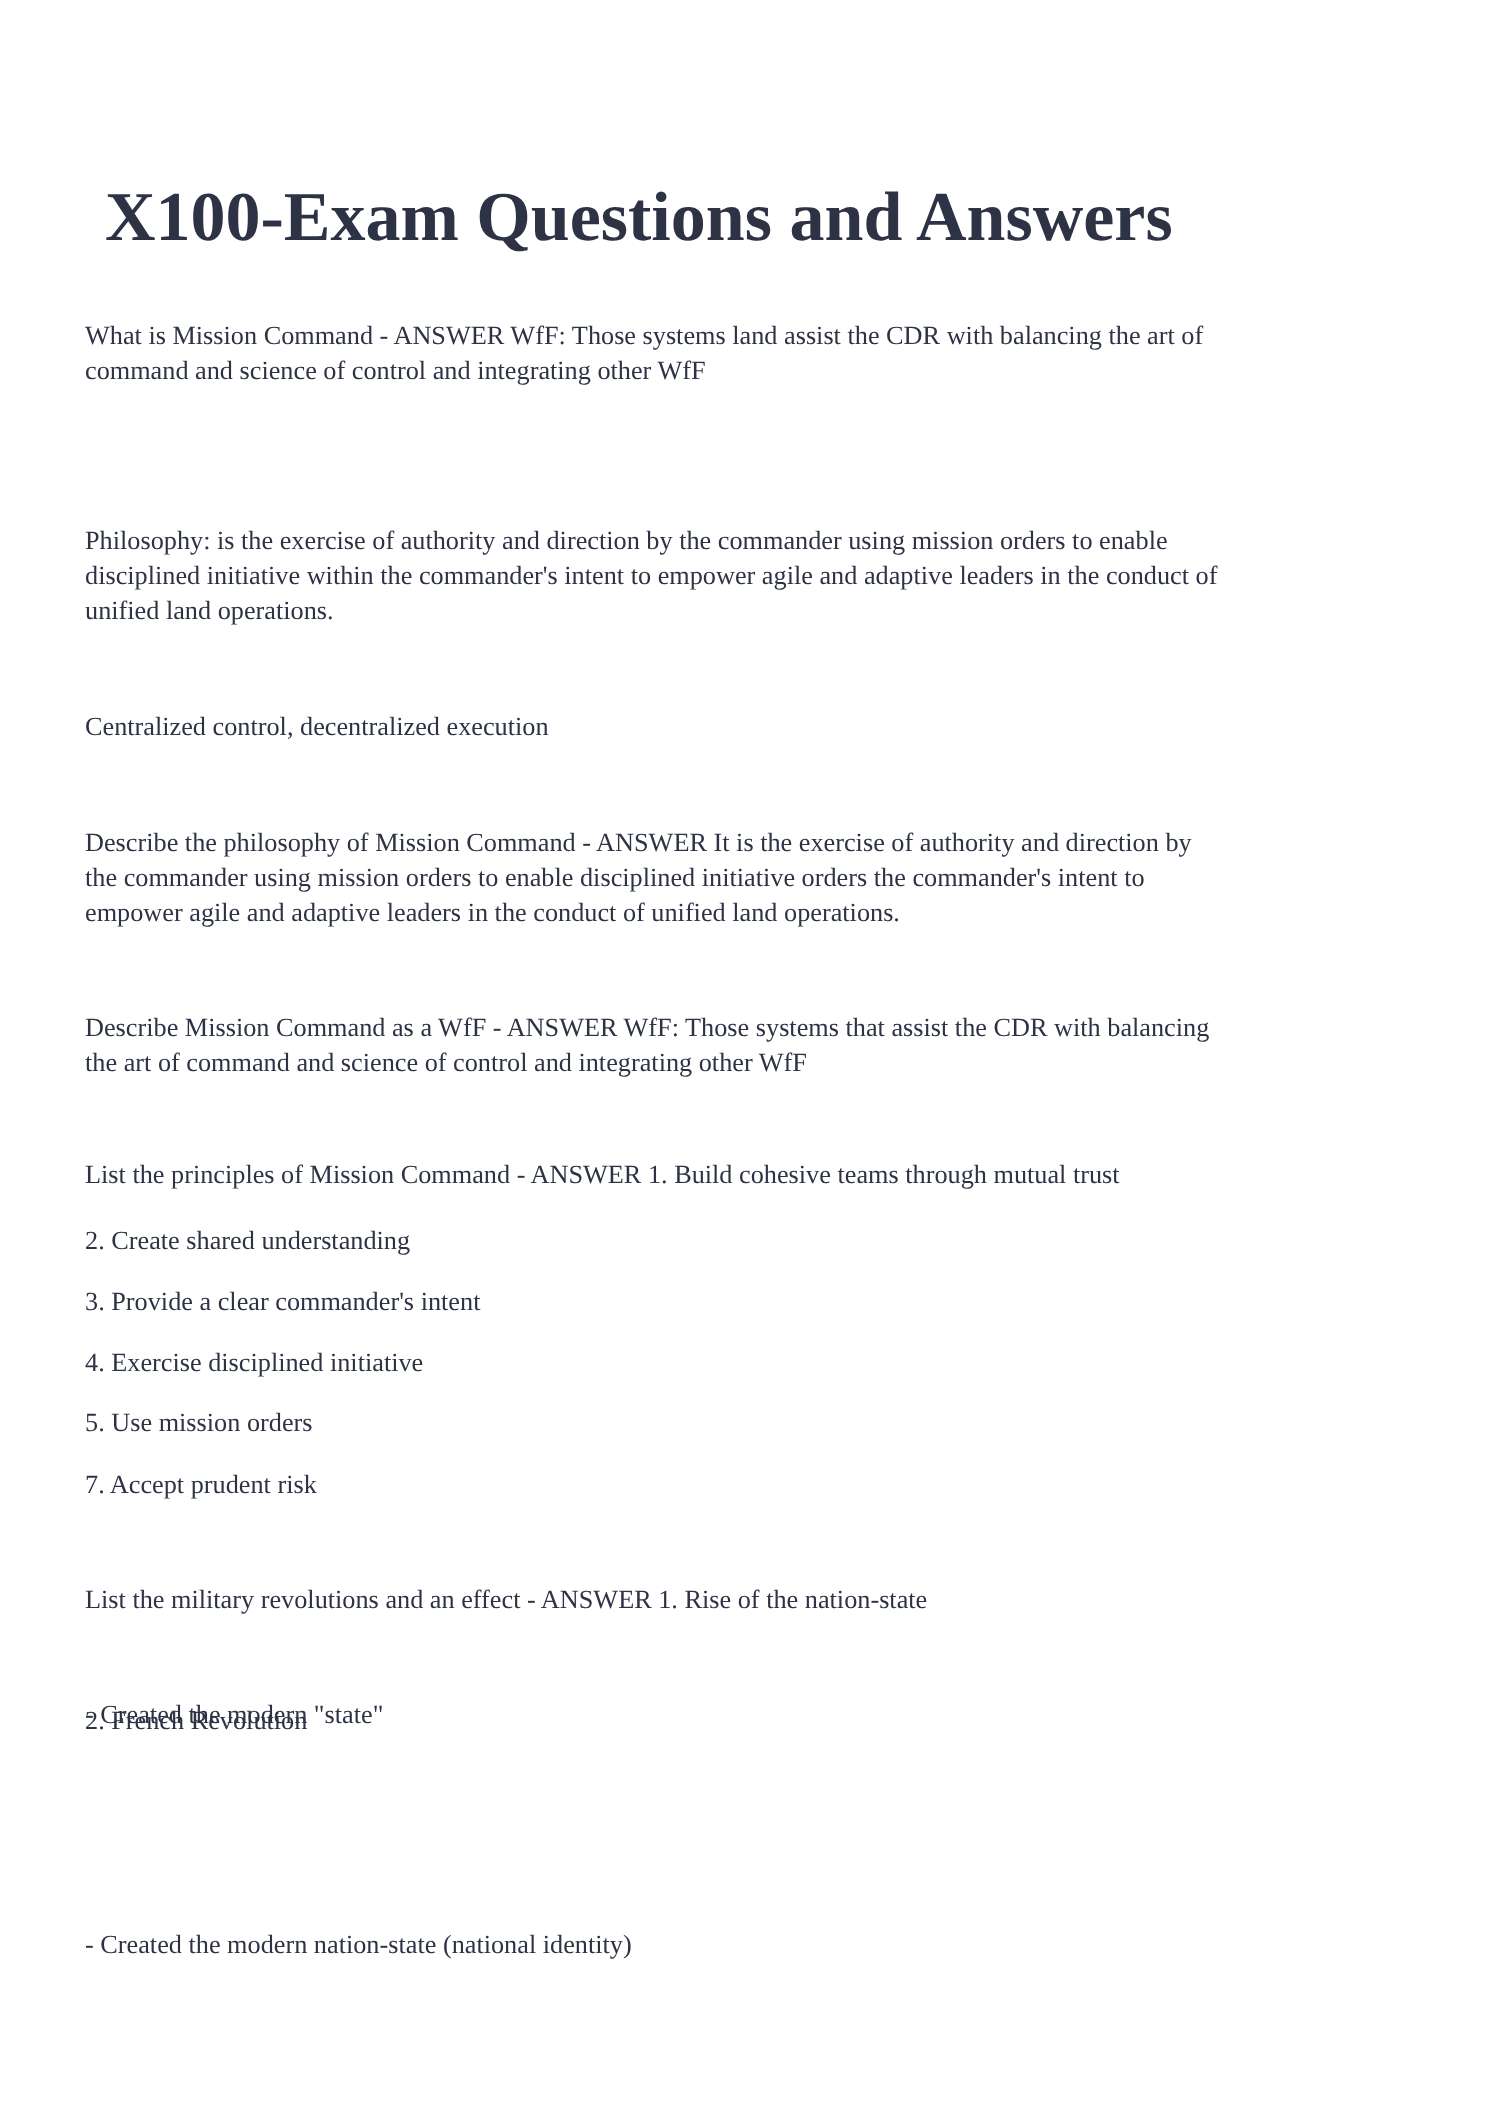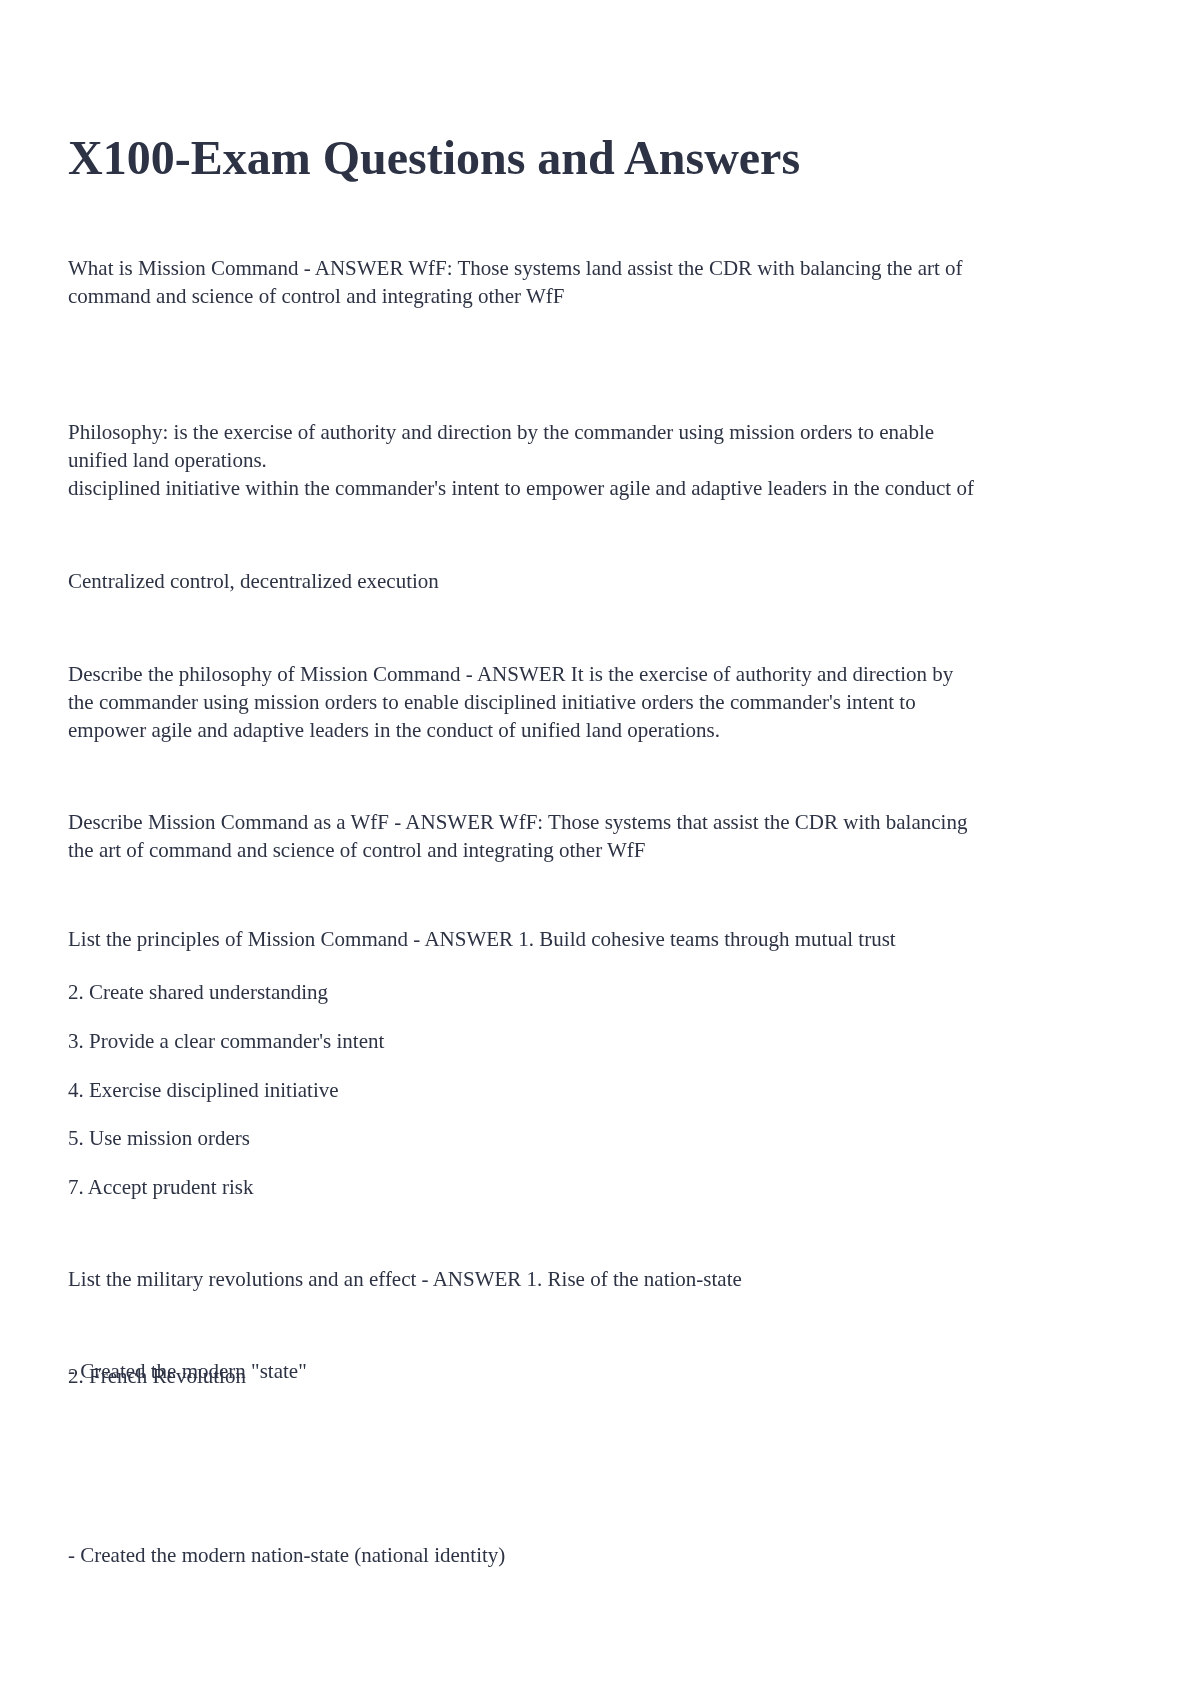--- a/index.html
+++ b/index.html
@@ -1,36 +1,36 @@
 <!DOCTYPE html>
 <html><head>
 <meta charset="utf-8">
 <style>
   html, body { margin: 0; padding: 0; background: #ffffff; }
   body { width: 1191px; height: 1684px; position: relative; overflow: hidden;
          font-family: "Liberation Serif", "DejaVu Serif", serif; color: #2d3344; }
-  .title { position: absolute; left: 68px; top: 130px; margin: 0;
-           font-size: 48px; line-height: 56px; font-weight: bold; white-space: nowrap; }
+  .title { position: absolute; left: 68px; top: 130px; margin: 16px;
+           font-size: 56px; line-height: 56px; font-weight: bold; white-space: nowrap; }
   .blk { position: absolute; left: 68px; width: 1080px; font-size: 21px; line-height: 28px; }
   .line { display: block; white-space: nowrap; }
 </style>
 </head>
 <body>
 
 <h1 class="title">X100-Exam Questions and Answers</h1>
 
 <div class="blk" style="top:254px">
   <span class="line">What is Mission Command - ANSWER WfF: Those systems land assist the CDR with balancing the art of</span>
   <span class="line">command and science of control and integrating other WfF</span>
 </div>
 
 <div class="blk" style="top:418px">
   <span class="line">Philosophy: is the exercise of authority and direction by the commander using mission orders to enable</span>
+  <span class="line">disciplined initiative within the commander's intent to empower agile and adaptive leaders in the conduct of</span>
   <span class="line">unified land operations.</span>
-  <span class="line">disciplined initiative within the commander's intent to empower agile and adaptive leaders in the conduct of</span>
 </div>
 
 <div class="blk" style="top:567px">
   <span class="line">Centralized control, decentralized execution</span>
 </div>
 
 <div class="blk" style="top:660px">
   <span class="line">Describe the philosophy of Mission Command - ANSWER It is the exercise of authority and direction by</span>
   <span class="line">the commander using mission orders to enable disciplined initiative orders the commander's intent to</span>
   <span class="line">empower agile and adaptive leaders in the conduct of unified land operations.</span>

